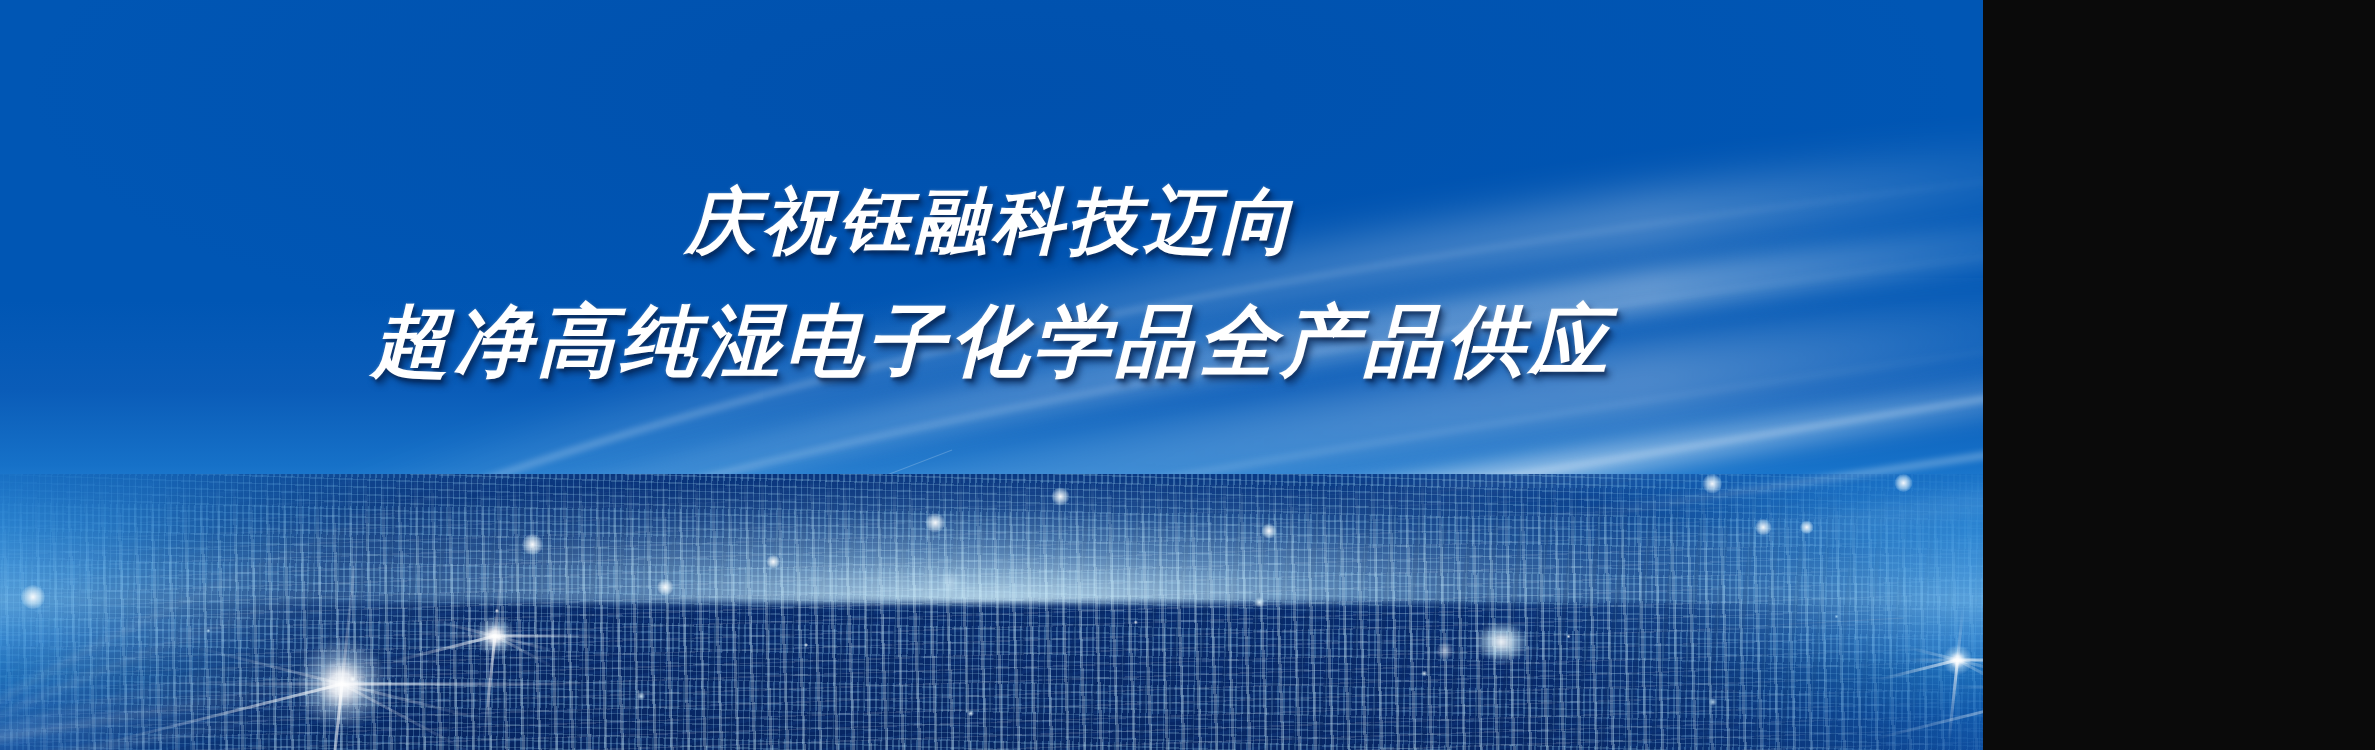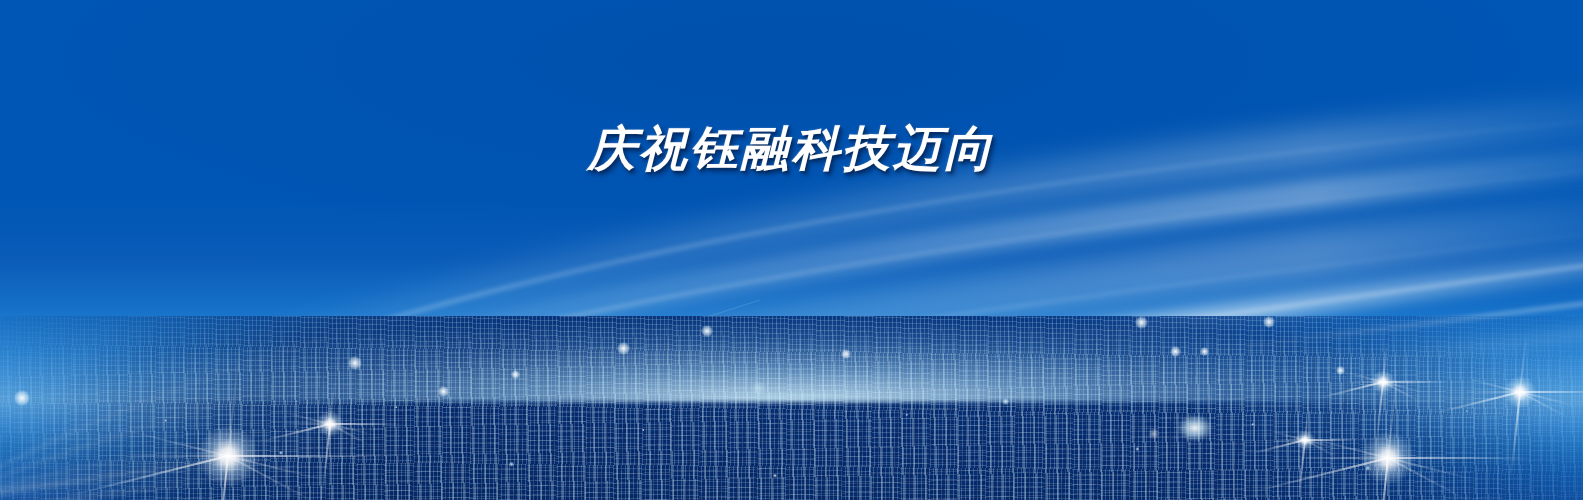--- a/index.html
+++ b/index.html
@@ -2,21 +2,21 @@
 <html><head>
 <meta charset="utf-8">
 <title>Banner</title>
 <style>
   * { margin:0; padding:0; box-sizing:border-box; }
   html,body { background:#0a0a0a; }
   body { font-family:"Liberation Sans", sans-serif; }
 
   #banner {
     position:relative;
-    width:1583px;
+    width:1322px;
     height:500px;
     overflow:hidden;
     background:#0055b3;
   }
 
   
   .sky {
     position:absolute; inset:0;
     background:
       linear-gradient(180deg,
@@ -330,15 +330,16 @@
       <div class="dot" style="left: 1134.5px; top: 315.5px; width: 13px; height: 13px;"></div>
       <div class="dot" style="left: 1169.5px; top: 345.5px; width: 11px; height: 11px;"></div>
       <div class="dot" style="left: 1199.5px; top: 346.5px; width: 9px; height: 9px;"></div>
       <div class="dot" style="left: 1263px; top: 316px; width: 12px; height: 12px;"></div>
       <div class="dot" style="left: 1335.5px; top: 365.5px; width: 9px; height: 9px;"></div>
       <div class="dot" style="left: 510.5px; top: 369.5px; width: 9px; height: 9px;"></div>
     </div>
 
   <div class="headline">
     <div class="line line1">庆祝钰融科技迈向</div>
+    <div class="line line2">超净高纯湿电子化学品全产品供应</div>
   </div>
 
 </div>
 
 </body></html>

